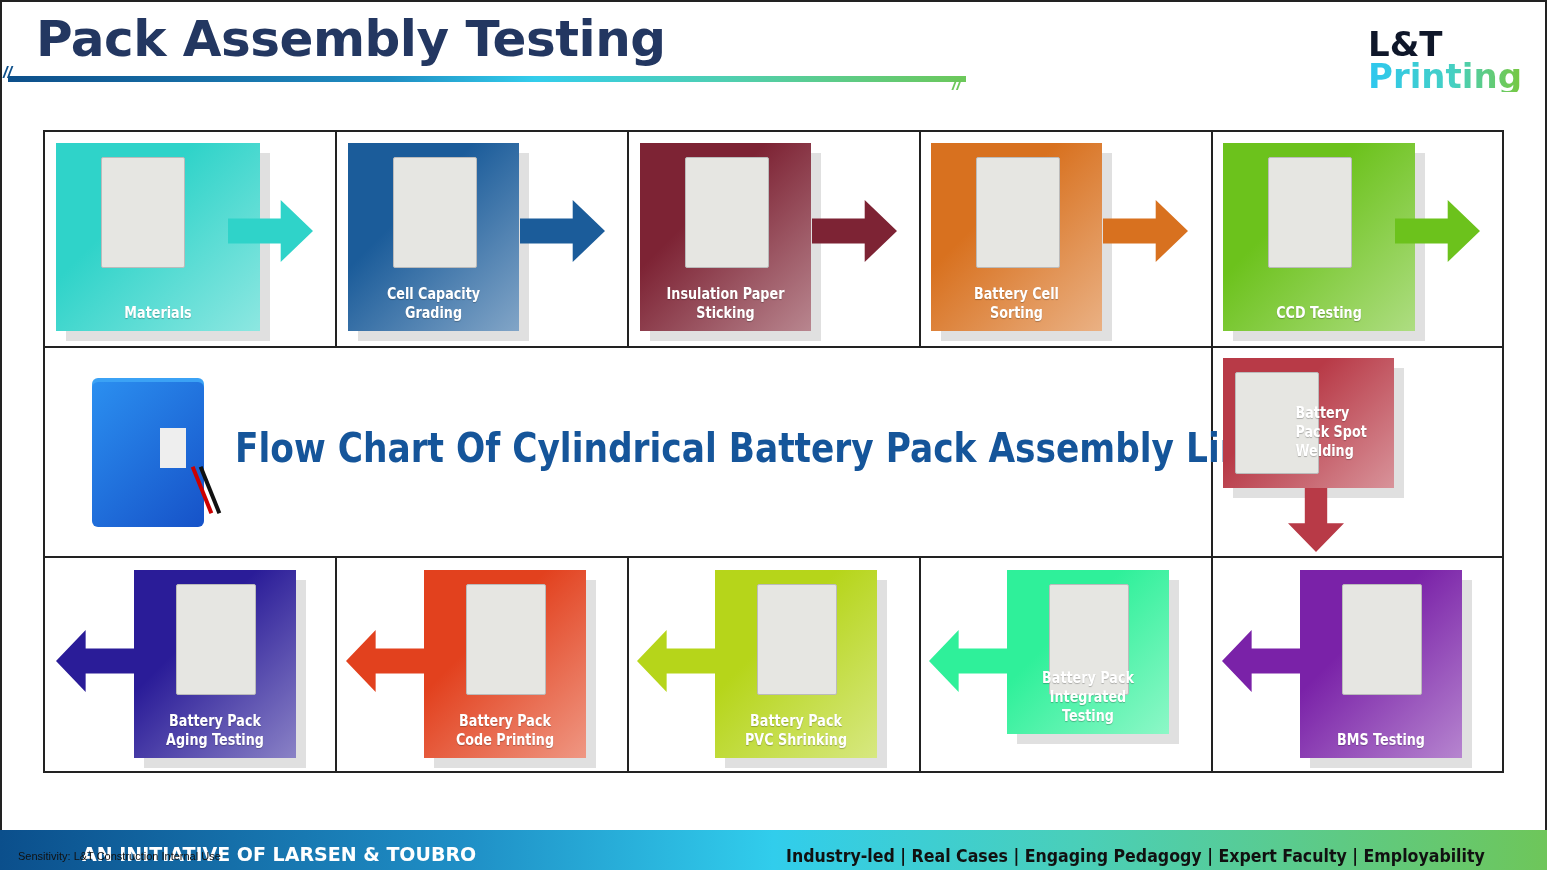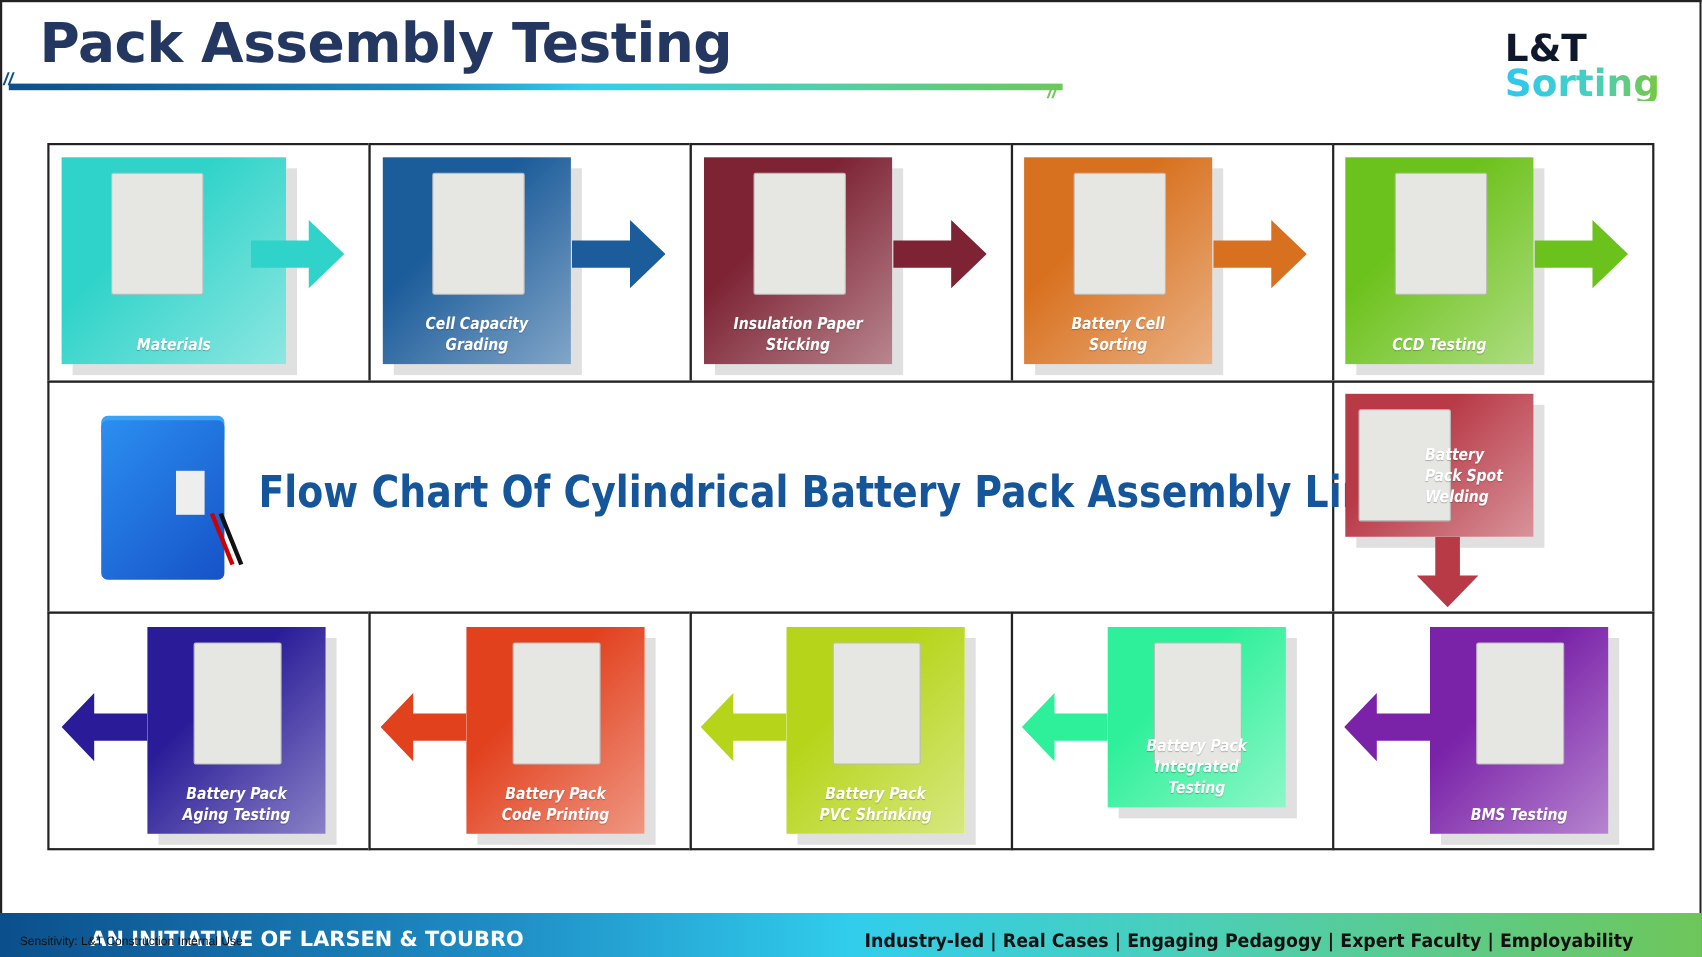--- a/index.html
+++ b/index.html
@@ -10,21 +10,21 @@
   .title{position:absolute;left:36px;top:10px;font-size:50px;font-weight:bold;color:#233761;letter-spacing:-0.5px;font-family:"DejaVu Sans",sans-serif;}
   .title-bar{position:absolute;left:8px;top:76px;width:958px;height:6px;background:linear-gradient(90deg,#0d4f8a 0%,#1f8ec3 40%,#33cdec 55%,#4fcfb1 75%,#6cc85a 100%);}
   .slash{position:absolute;font-size:16px;font-weight:bold;font-style:italic;}
   .slash-l{left:3px;top:64px;color:#0d4f8a;}
   .slash-r{left:952px;top:76px;color:#6cc85a;}
   .logo{position:absolute;left:1368px;top:28px;line-height:32px;}
   .logo .lt{font-size:34px;font-weight:bold;color:#0f172a;font-family:"DejaVu Sans",sans-serif;}
   .logo .ed{font-size:34px;font-weight:bold;background:linear-gradient(90deg,#2ec7ef,#45d0c3 55%,#78c83e);-webkit-background-clip:text;background-clip:text;color:transparent;font-family:"DejaVu Sans",sans-serif;}
   .grid{position:absolute;left:43px;top:130px;width:1461px;height:643px;}
   .cell{position:absolute;box-sizing:border-box;border:2px solid #222;background:#fff;}
-  .card{position:absolute;box-shadow:10px 10px 0 rgba(0,0,0,0.12);font-style:italic;}
+  .card{position:absolute;box-shadow:10px 10px 0 rgba(0,0,0,0.12);}
   .card-label{position:absolute;left:0;right:0;bottom:8px;text-align:center;color:#fff;font-weight:bold;font-size:15px;line-height:19px;text-shadow:0 1px 1px rgba(0,0,0,0.25);font-family:"DejaVu Sans",sans-serif;transform:scaleX(0.85);}
   .machine{position:absolute;background:#e6e6e2;border:1px solid #bbb;border-radius:2px;}
   .arrow{position:absolute;}
   .center-title{position:absolute;left:235px;top:425px;font-size:40px;font-weight:bold;color:#15559a;font-family:"DejaVu Sans",sans-serif;transform:scaleX(0.86);transform-origin:left center;white-space:nowrap;}
   .pack{position:absolute;left:92px;top:382px;width:112px;height:145px;background:linear-gradient(135deg,#2b8ff0,#1652c8);border-radius:6px;}
   .pack-top{position:absolute;left:92px;top:378px;width:112px;height:22px;background:#3ba2f5;border-radius:6px 6px 0 0;}
   .pack-label{position:absolute;left:160px;top:428px;width:26px;height:40px;background:#eee;}
   .wire1{position:absolute;left:200px;top:465px;width:4px;height:50px;background:#c00;transform:rotate(-22deg);}
   .wire2{position:absolute;left:208px;top:465px;width:4px;height:50px;background:#111;transform:rotate(-22deg);}
   .footer{position:absolute;left:0;top:830px;width:1547px;height:40px;background:linear-gradient(90deg,#0b4f8c 0%,#1f8fc6 30%,#31cdec 50%,#4acfb8 70%,#6ec65a 100%);}
@@ -39,21 +39,21 @@
 <div class="frame-left"></div>
 <div class="frame-right"></div>
 
 <div class="title">Pack Assembly Testing</div>
 <div class="slash slash-l">//</div>
 <div class="title-bar"></div>
 <div class="slash slash-r">//</div>
 
 <div class="logo">
   <div class="lt">L&amp;T</div>
-  <div class="ed">Sorting</div>
+  <div class="ed">Printing</div>
 </div>
 
 <div class="grid" id="grid">
 
   <div class="cell" style="left:0;top:0;width:294px;height:218px;"></div>
   <div class="cell" style="left:292px;top:0;width:294px;height:218px;"></div>
   <div class="cell" style="left:584px;top:0;width:294px;height:218px;"></div>
   <div class="cell" style="left:876px;top:0;width:294px;height:218px;"></div>
   <div class="cell" style="left:1168px;top:0;width:293px;height:218px;"></div>
 
@@ -96,21 +96,21 @@
     <svg class="arrow" width="85" height="62" style="left: 812px; top: 200px; position: absolute;">
       <polygon points="0,18.599999999999998 52.7,18.599999999999998 52.7,0 85,31 52.7,62 52.7,43.4 0,43.4" fill="#7d2334"></polygon>
     </svg>
     <div class="card" style="left: 931px; top: 143px; width: 171px; height: 188px; background: linear-gradient(135deg, rgb(216, 113, 31) 0%, rgb(216, 113, 31) 35%, rgb(234, 177, 132) 100%);">
       <div class="machine" style="left: 45px; top: 14px; width: 82px; height: 109px;"></div>
       <div class="card-label" style="width: 100%; padding: 0px 14px; box-sizing: border-box;">Battery Cell Sorting</div>
     </div>
     <svg class="arrow" width="85" height="62" style="left: 1103px; top: 200px; position: absolute;">
       <polygon points="0,18.599999999999998 52.7,18.599999999999998 52.7,0 85,31 52.7,62 52.7,43.4 0,43.4" fill="#d8711f"></polygon>
     </svg>
-    <div class="card" style="left: 1223px; top: 143px; width: 171px; height: 188px; background: linear-gradient(135deg, rgb(108, 194, 28) 0%, rgb(108, 194, 28) 35%, rgb(174, 221, 130) 100%);">
+    <div class="card" style="left: 1223px; top: 143px; width: 171px; height: 188px; background: linear-gradient(135deg, rgb(108, 194, 28) 0%, rgb(108, 194, 28) 35%, rgb(174, 221, 130) 100%); padding-left: 21px;">
       <div class="machine" style="left: 45px; top: 14px; width: 82px; height: 109px;"></div>
       <div class="card-label">CCD Testing</div>
     </div>
     <svg class="arrow" width="85" height="62" style="left: 1395px; top: 200px; position: absolute;">
       <polygon points="0,18.599999999999998 52.7,18.599999999999998 52.7,0 85,31 52.7,62 52.7,43.4 0,43.4" fill="#6cc21c"></polygon>
     </svg>
     <div class="card" style="left: 1223px; top: 358px; width: 171px; height: 130px; background: linear-gradient(135deg, rgb(184, 58, 71) 0%, rgb(184, 58, 71) 35%, rgb(216, 147, 154) 100%);">
       <div class="machine" style="left: 12px; top: 14px; width: 82px; height: 100px;"></div>
       <div class="card-label" style="inset: 46px 6px auto auto; width: 100px; text-align: left;">Battery Pack Spot Welding</div>
     </div>

